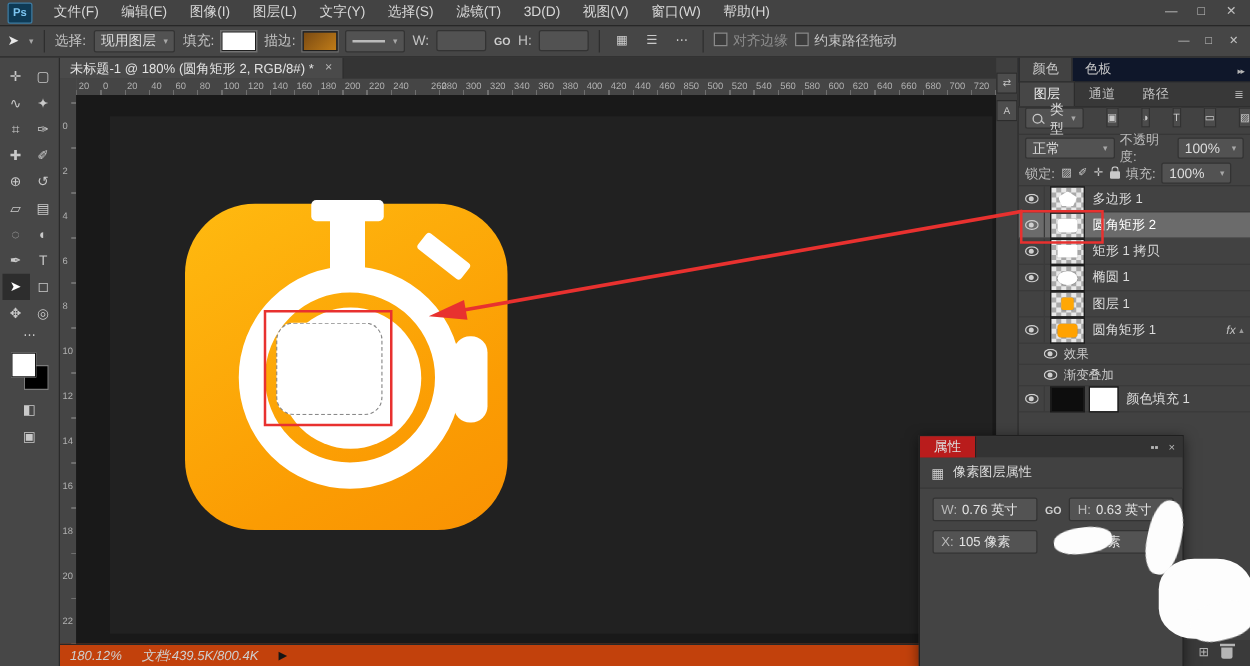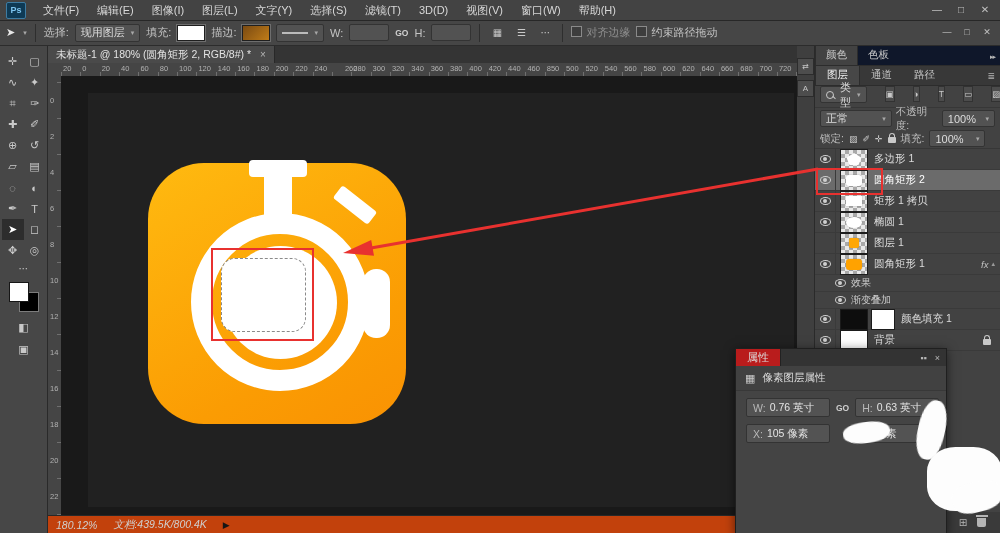--- a/index.html
+++ b/index.html
@@ -474,28 +474,20 @@
           <span class="layer-name">渐变叠加</span>
         </div>
         <div class="layer-row">
           <span class="cell-eye">
             <span class="eye"></span>
           </span>
           <span class="thumb thumb-black"></span>
           <span class="thumb thumb-mask"></span>
           <span class="layer-name">颜色填充 1</span>
         </div>
-        <div class="layer-row">
-          <span class="cell-eye">
-            <span class="eye"></span>
-          </span>
-          <span class="thumb thumb-white"></span>
-          <span class="layer-name">背景</span>
-          <span class="lock-icon row-lock"></span>
-        </div>
       </div>
   </div>
 
   <div class="panel-footer">
     <span class="footer-glyph">⊞</span>
     <span class="trash-icon"></span>
   </div>
 
   <div class="props">
     <div class="props-title">

